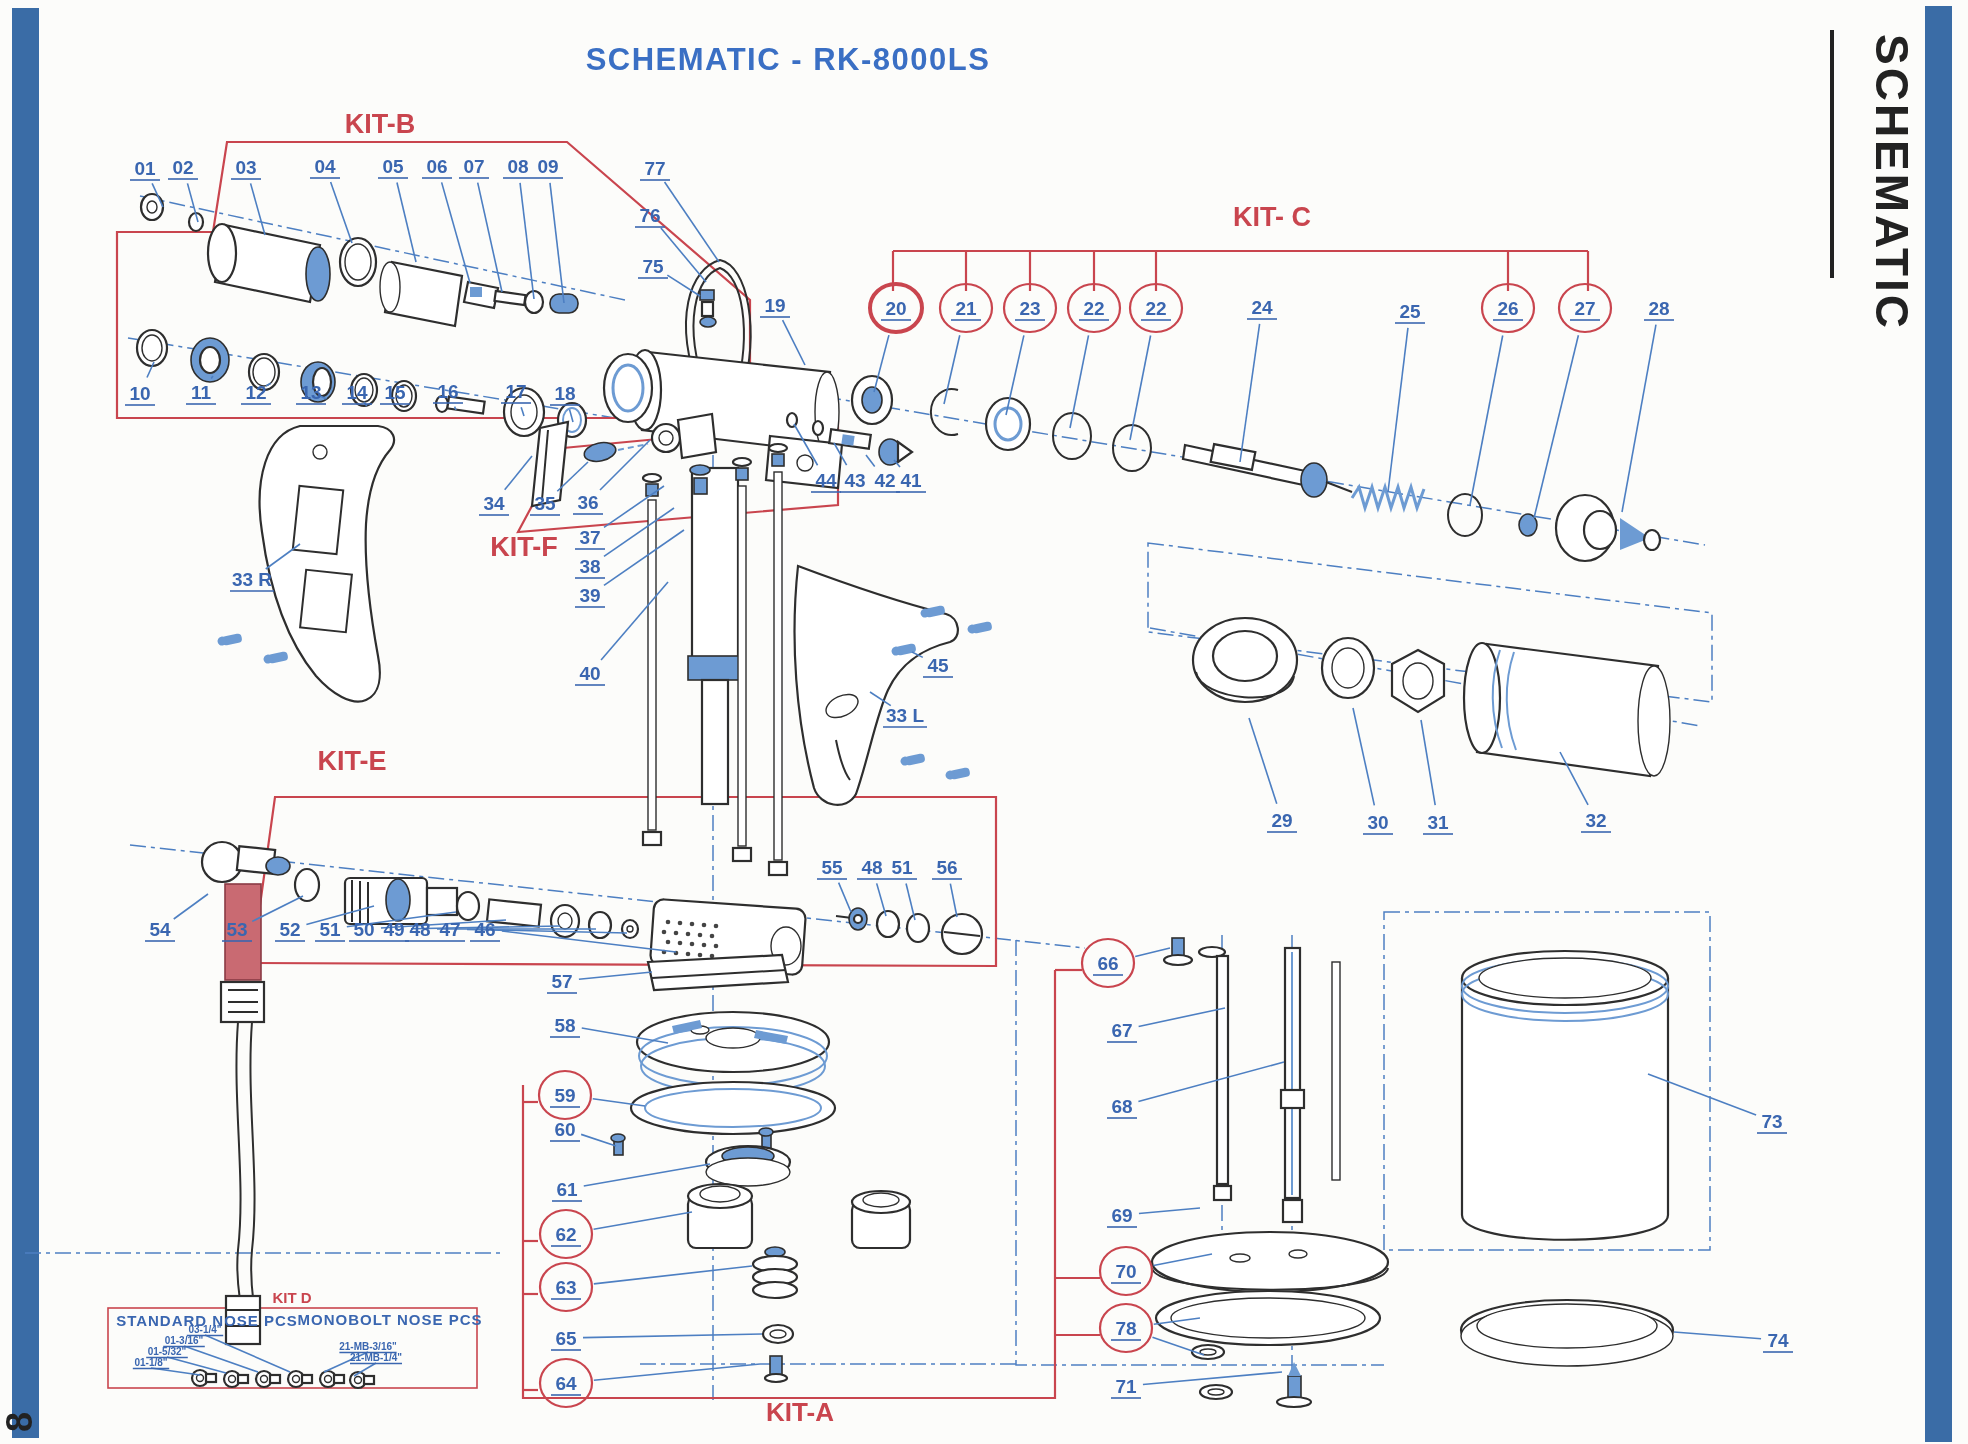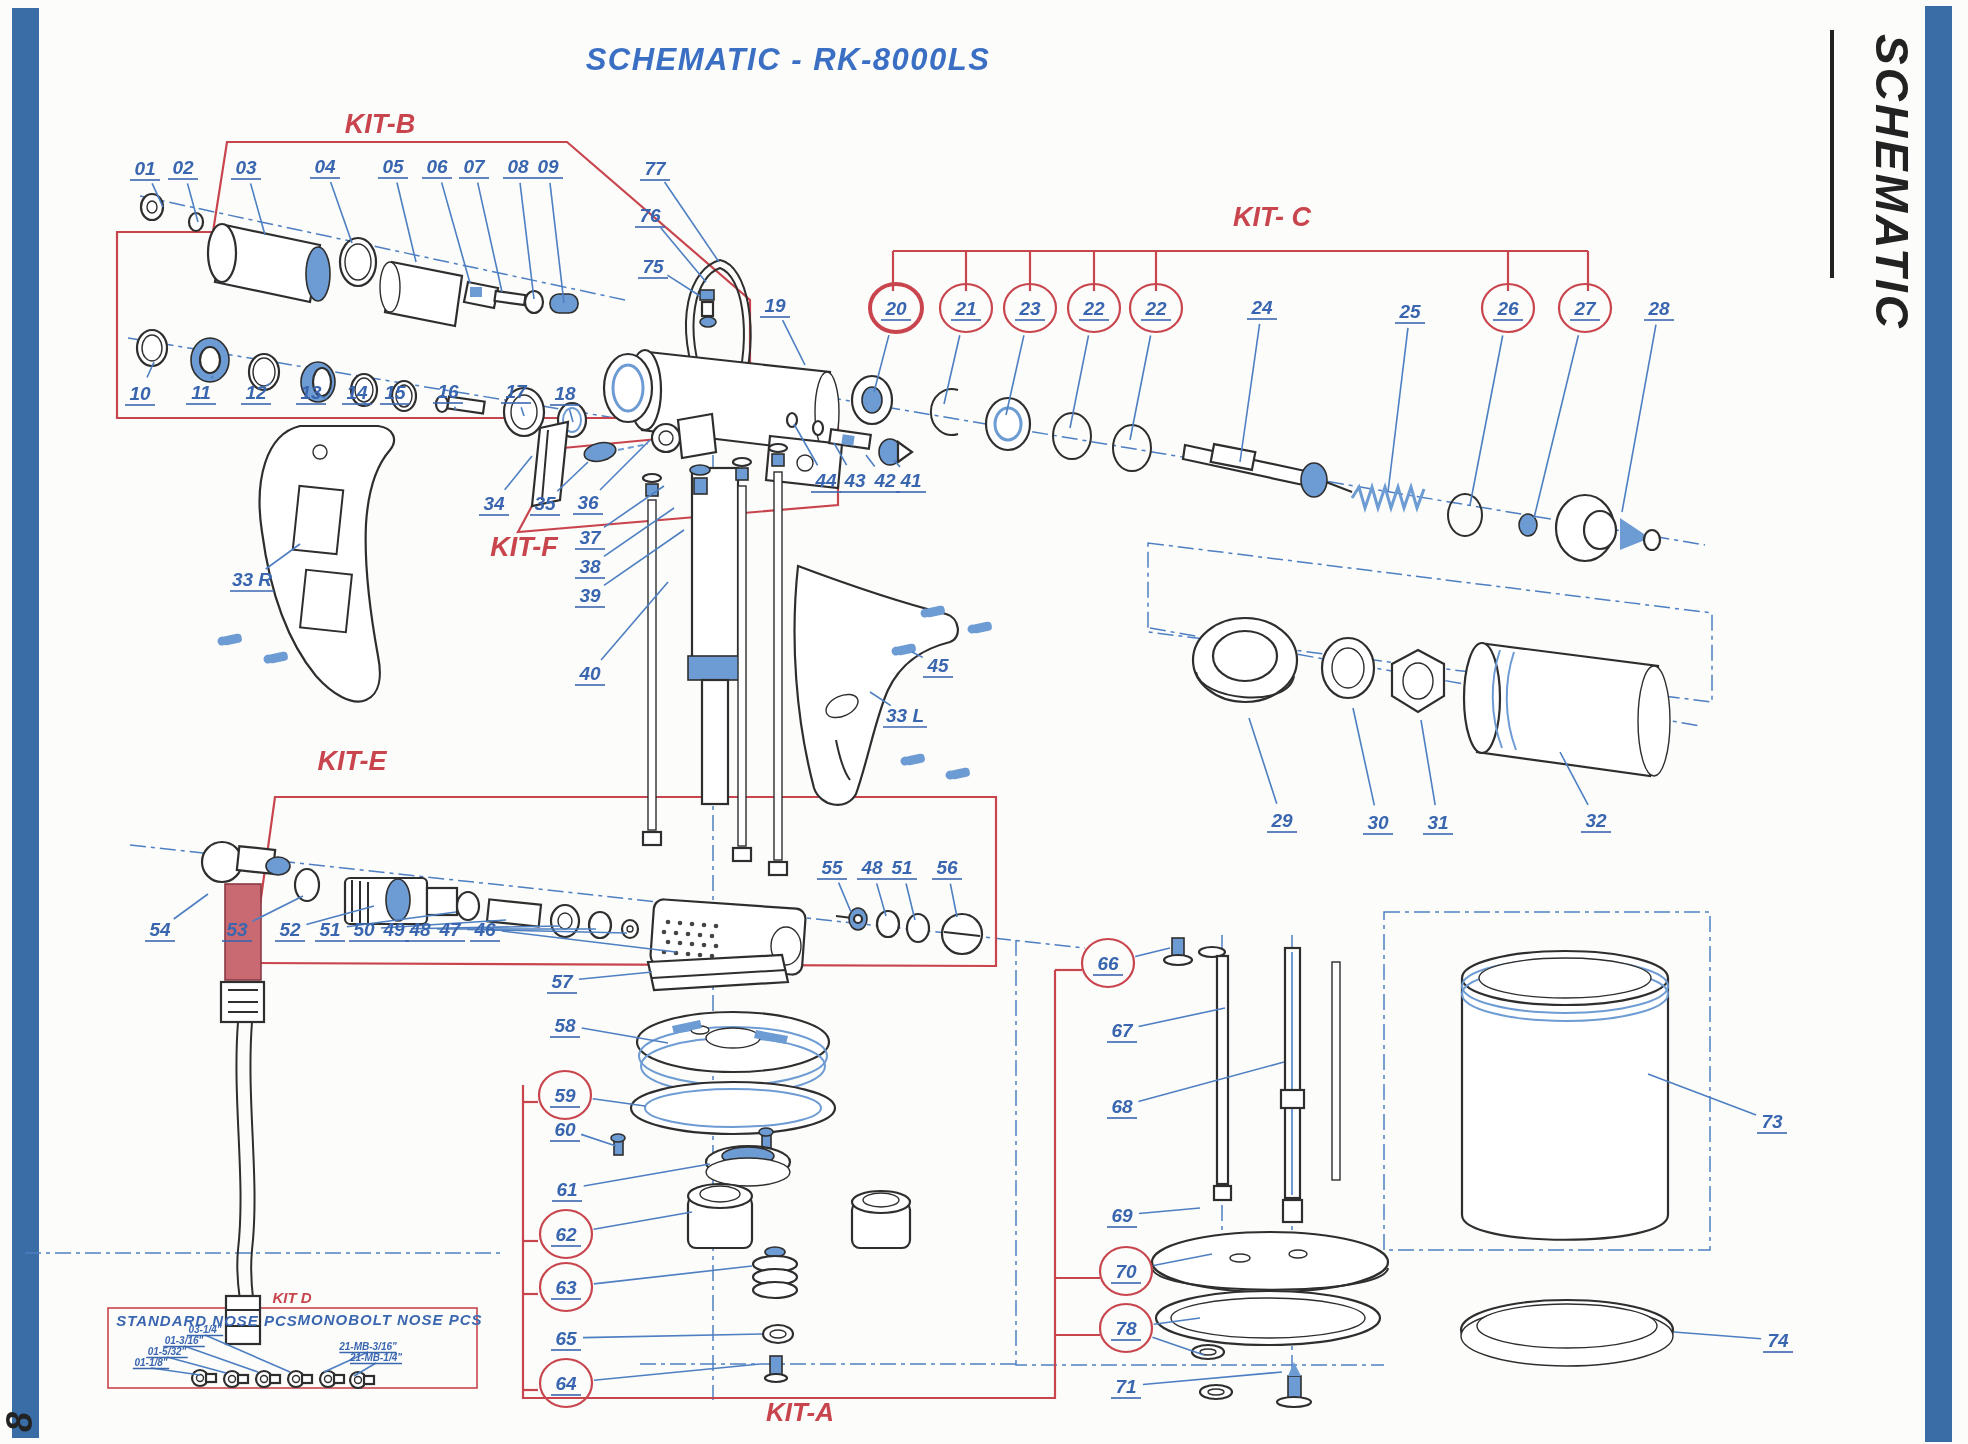--- a/index.html
+++ b/index.html
@@ -1,17 +1,17 @@
 <!DOCTYPE html>
 <html style="--bg: #fcfcfa; --title_blue: #3a6fc4; --label_blue: #3a66b0; --line_blue: #4d7fc2; --part_blue: #6d9bd3; --red: #c9454e; --ink: #2e2e2e; --bar_blue: #3a6ca6;"><head>
 <meta charset="utf-8">
 <style>
   html,body{margin:0;padding:0;background:#e8e8e4;}
   .page{position:relative;width:1968px;height:1444px;background:var(--bg,#fcfcfa);
-        font-family:"Liberation Sans",sans-serif;overflow:hidden;font-style:italic;}
+        font-family:"Liberation Sans",sans-serif;overflow:hidden;}
   svg text{font-family:"Liberation Sans",sans-serif;}
   .title-text{fill:var(--title_blue);font-size:31px;font-weight:bold;letter-spacing:1.5px;}
   .side-text{fill:#222;font-size:46px;font-weight:bold;letter-spacing:3px;}
   .page-num{fill:#222;font-size:36px;font-weight:bold;}
   .lbl{fill:var(--label_blue);font-size:19px;font-weight:bold;}
   .lbl-line{stroke:var(--label_blue);stroke-width:1.6;}
   .leader{stroke:var(--line_blue);stroke-width:1.6;fill:none;}
   .kit{fill:var(--red);font-weight:bold;}
   .red-ln{stroke:var(--red);stroke-width:2.2;fill:none;}
   .red-ln-thin{stroke:var(--red);stroke-width:1.6;fill:none;}

